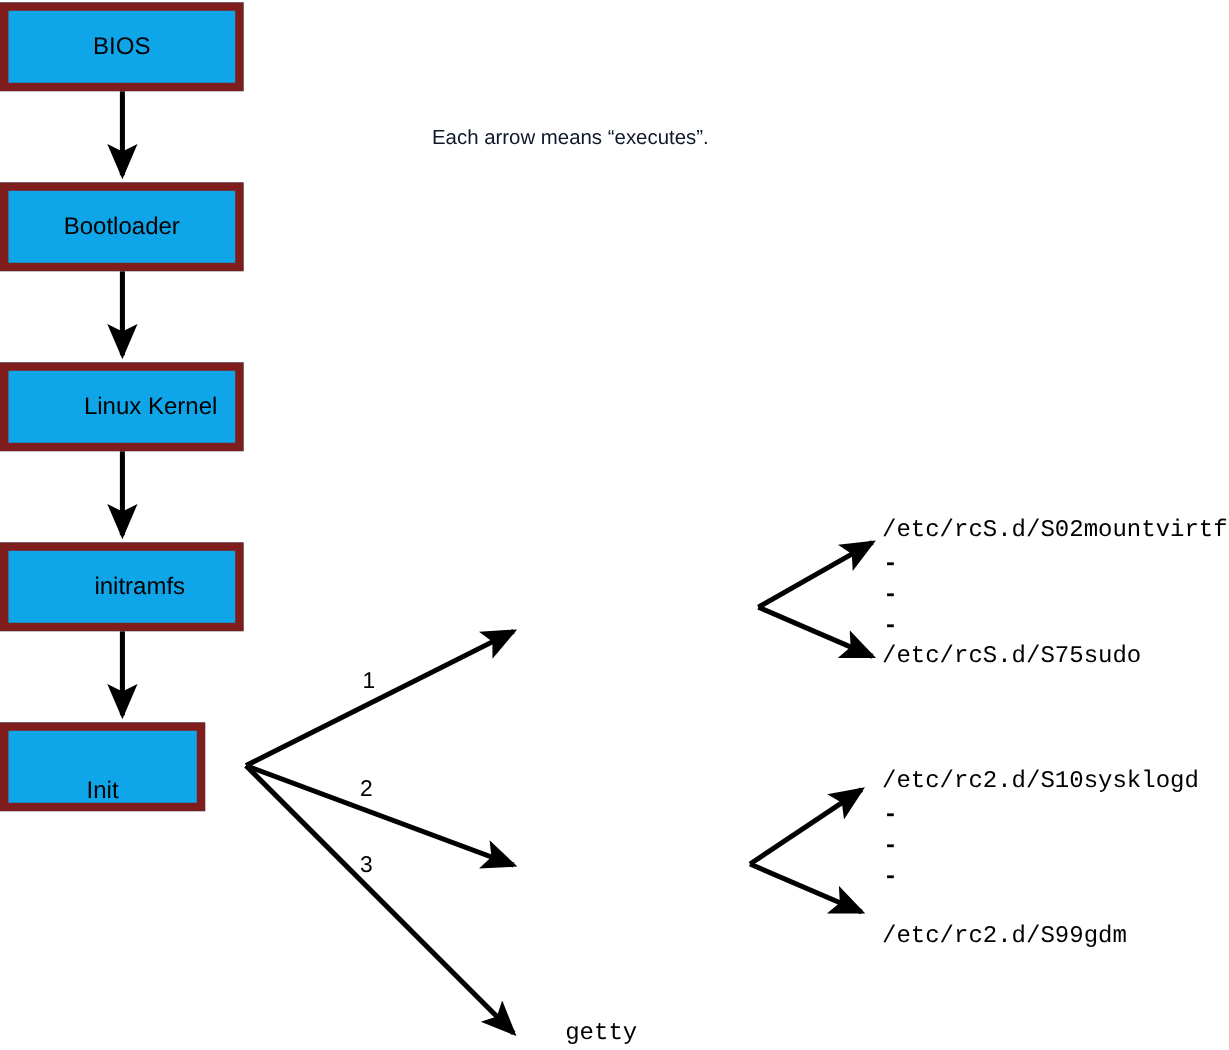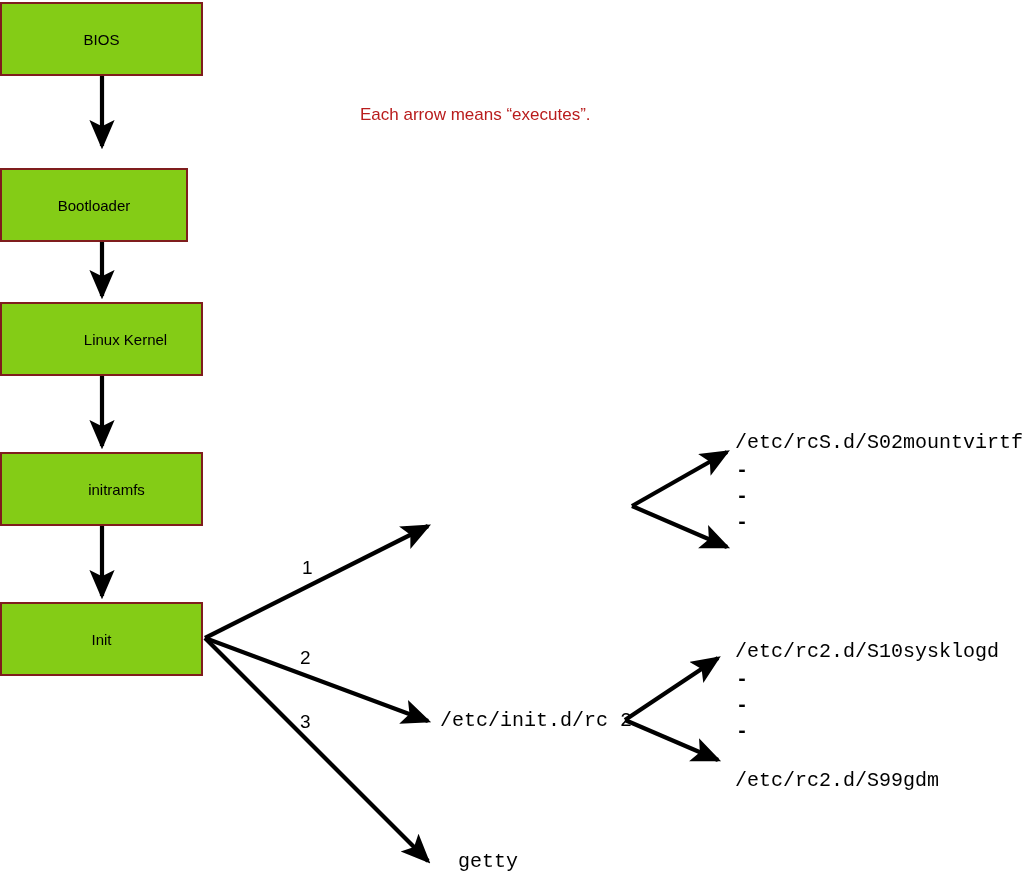--- a/index.html
+++ b/index.html
@@ -21,27 +21,27 @@
   #wires {
     position: absolute;
     left: 0;
     top: 0;
     width: 1024px;
     height: 875px;
   }
   .node-box {
     position: absolute;
     box-sizing: border-box;
-    border: 2px solid #7f1d1d;
-    background: #84cc16;
+    border: 7px solid #7f1d1d;
+    background: #0ea5e9;
     display: flex;
     align-items: center;
     justify-content: center;
     font-family: "Liberation Sans", sans-serif;
-    font-size: 15px;
+    font-size: 20px;
     line-height: 1;
     color: #000000;
   }
   .mono-label {
     position: absolute;
     font-family: "Liberation Mono", "DejaVu Sans Mono", monospace;
     font-size: 20px;
     line-height: 1;
     white-space: pre;
     color: #000000;
@@ -60,21 +60,21 @@
     font-size: 19px;
     line-height: 1;
     color: #000000;
   }
   .legend-note {
     position: absolute;
     font-family: "Liberation Sans", sans-serif;
     font-size: 17px;
     line-height: 1;
     white-space: pre;
-    color: #b91c1c;
+    color: #0f172a;
   }
 </style>
 </head>
 <body>
 
 <div id="canvas">
 
   <svg id="wires" viewBox="0 0 1024 875" xmlns="http://www.w3.org/2000/svg">
     <defs>
       <marker id="arrowhead" markerWidth="7" markerHeight="7" refX="6.2" refY="3.0" orient="auto" markerUnits="strokeWidth">
@@ -116,46 +116,46 @@
       <line x1="625" y1="720" x2="718" y2="658" stroke="#000000" stroke-width="4.2" marker-end="url(#arrowhead)"></line>
     </g>
     <g>
       <line x1="625" y1="720" x2="718" y2="760" stroke="#000000" stroke-width="4.2" marker-end="url(#arrowhead)"></line>
     </g>
   </svg>
 
   <div class="node-box" style="left:0px; top:2px; width:203px; height:74px;">
     <span>BIOS</span>
   </div>
-  <div class="node-box" style="left:0px; top:168px; width:188px; height:74px;">
+  <div class="node-box" style="left:0px; top:152px; width:203px; height:74px;">
     <span>Bootloader</span>
   </div>
   <div class="node-box" style="left:0px; top:302px; width:203px; height:74px;padding-left:48px;">
     <span>Linux Kernel</span>
   </div>
   <div class="node-box" style="left:0px; top:452px; width:203px; height:74px;padding-left:30px;">
     <span>initramfs</span>
   </div>
-  <div class="node-box" style="left:0px; top:602px; width:203px; height:74px;">
+  <div class="node-box" style="left:0px; top:602px; width:171px; height:74px;align-items:flex-end;">
     <span>Init</span>
   </div>
 
   <div class="legend-note" style="left:360px; top:106px;">Each arrow means “executes”.</div>
 
   <div class="edge-number" style="left:302px; top:558px;">1</div>
   <div class="edge-number" style="left:300px; top:648px;">2</div>
   <div class="edge-number" style="left:300px; top:712px;">3</div>
 
-  <div class="mono-label" style="left:440px; top:711px;">/etc/init.d/rc 2</div>
-  <div class="mono-label" style="left:458px; top:852px;">getty</div>
+  <div class="mono-label" style="left:471px; top:852px;">getty</div>
 
   <div class="mono-label" style="left:735px; top:433px;">/etc/rcS.d/S02mountvirtfs</div>
   <div class="dash-mark" style="left:736px; top:461px;">-</div>
   <div class="dash-mark" style="left:736px; top:487px;">-</div>
   <div class="dash-mark" style="left:736px; top:513px;">-</div>
+  <div class="mono-label" style="left:735px; top:538px;">/etc/rcS.d/S75sudo</div>
 
   <div class="mono-label" style="left:735px; top:642px;text-align:right;">/etc/rc2.d/S10sysklogd</div>
   <div class="dash-mark" style="left:736px; top:670px;">-</div>
   <div class="dash-mark" style="left:736px; top:696px;">-</div>
   <div class="dash-mark" style="left:736px; top:722px;">-</div>
   <div class="mono-label" style="left:735px; top:723px;margin-top:48px;">/etc/rc2.d/S99gdm</div>
 
 </div>
 
 </body></html>

